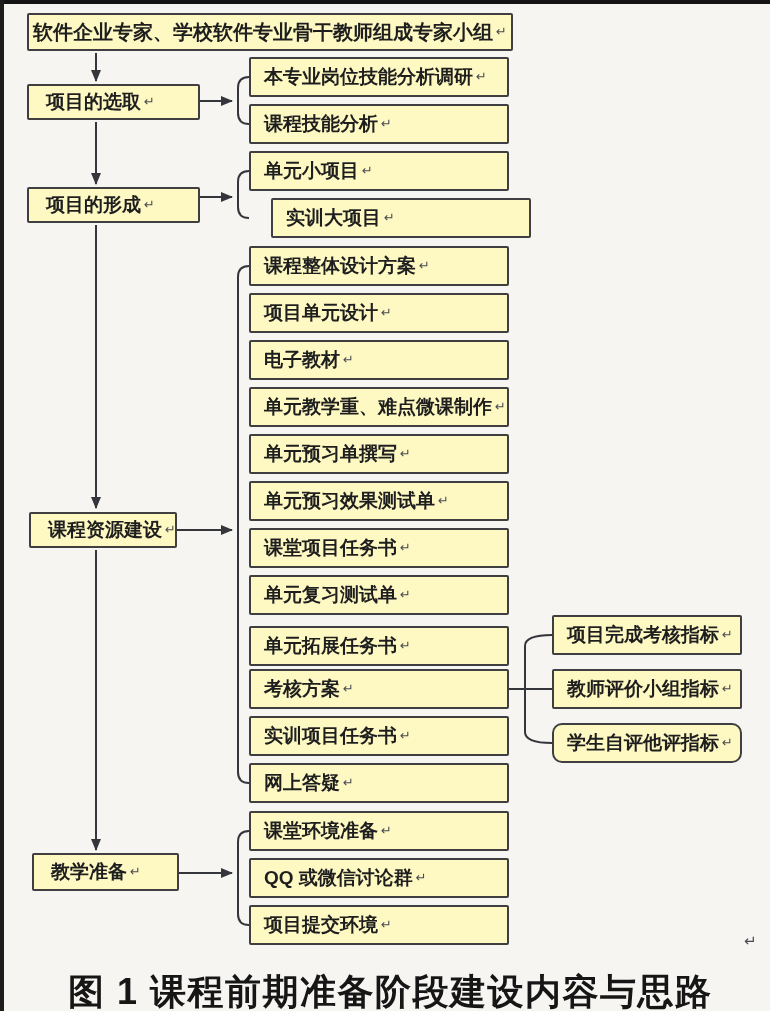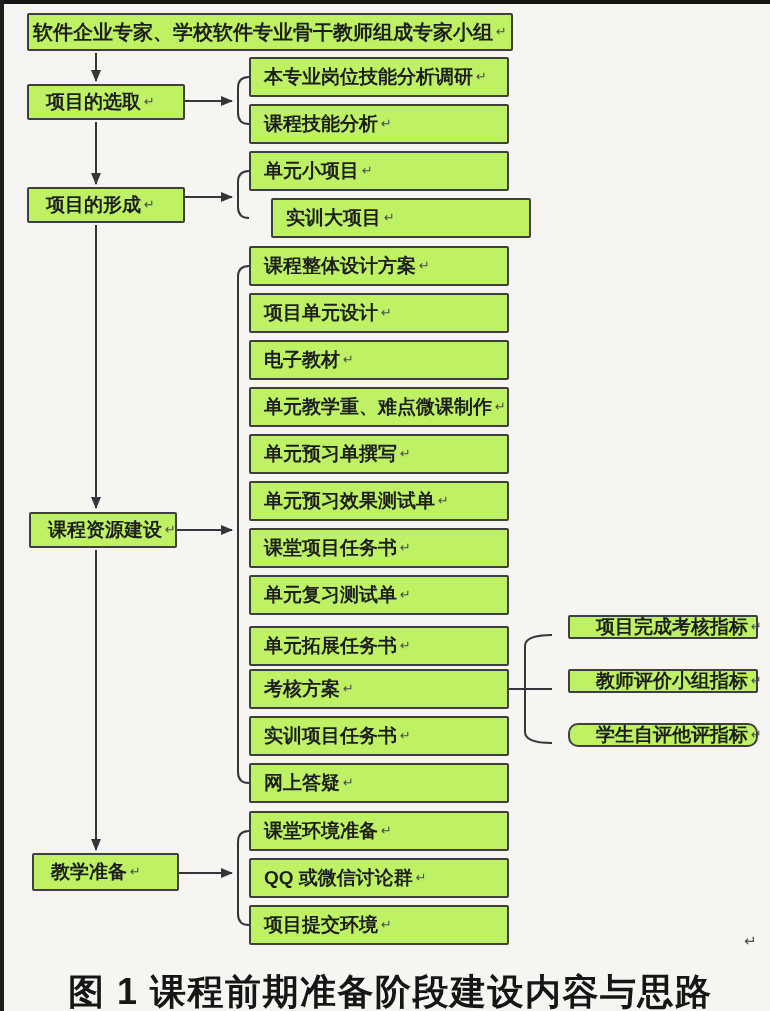--- a/index.html
+++ b/index.html
@@ -12,30 +12,30 @@
   }
   .edge-top{position:absolute;left:0;top:0;width:770px;height:4px;background:#141414;}
   .edge-left{position:absolute;left:0;top:0;width:4px;height:1011px;background:#1d1d1d;}
   .connectors{position:absolute;left:0;top:0;z-index:1;}
   .connectors path,.connectors line{stroke:#35353c;stroke-width:2;fill:none;}
   .box{
     position:absolute;z-index:2;
     box-sizing:border-box;
     border:2px solid #3f3f41;
     border-radius:2px;
-    background:#bef264;
+    background:#fef9c3;
     display:flex;align-items:center;
     color:#1e1e1e;font-weight:bold;
     white-space:nowrap;
   }
   .box .ret{font-size:13px;font-weight:normal;color:#4a4a52;margin-left:3px;transform:translateY(-1px);}
   .box-wide{left:27px;top:13px;width:486px;height:38px;justify-content:center;font-size:20px;}
-  .stage{width:158px;height:36px;padding-left:17px;font-size:19px;}
+  .stage{width:173px;height:36px;padding-left:17px;font-size:19px;}
   .out{left:249px;width:260px;height:40px;padding-left:13px;font-size:19px;}
-  .sub{left:568px;width:190px;height:24px;padding-left:26px;font-size:19px;}
+  .sub{left:552px;width:190px;height:40px;padding-left:13px;font-size:19px;}
   .caption{
     position:absolute;left:68px;top:968px;z-index:2;
     font-size:36px;font-weight:bold;color:#161616;letter-spacing:1.5px;
     white-space:nowrap;
   }
   .stray-ret{
     position:absolute;left:744px;top:932px;z-index:2;
     font-size:15px;color:#4a4a52;
   }
 </style>

